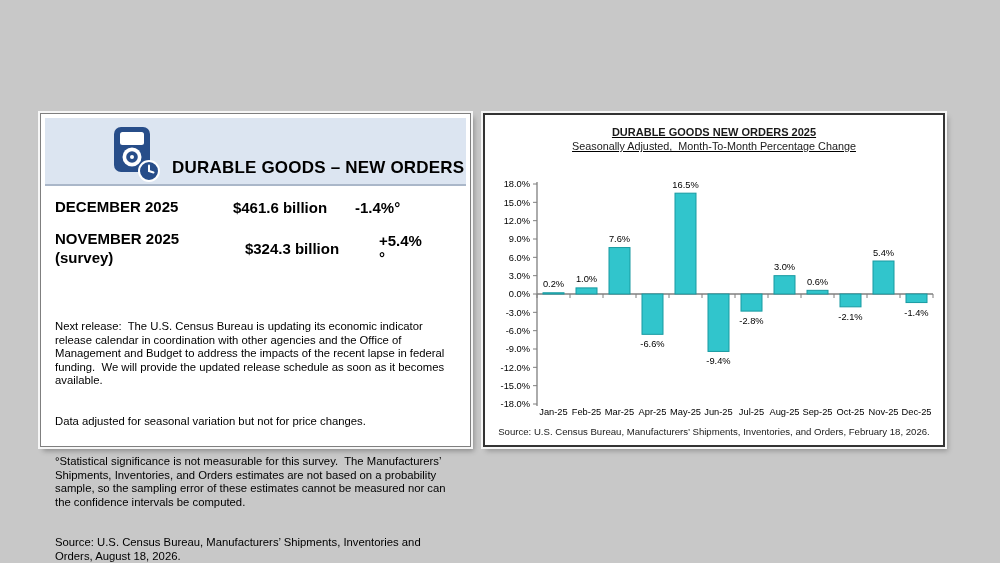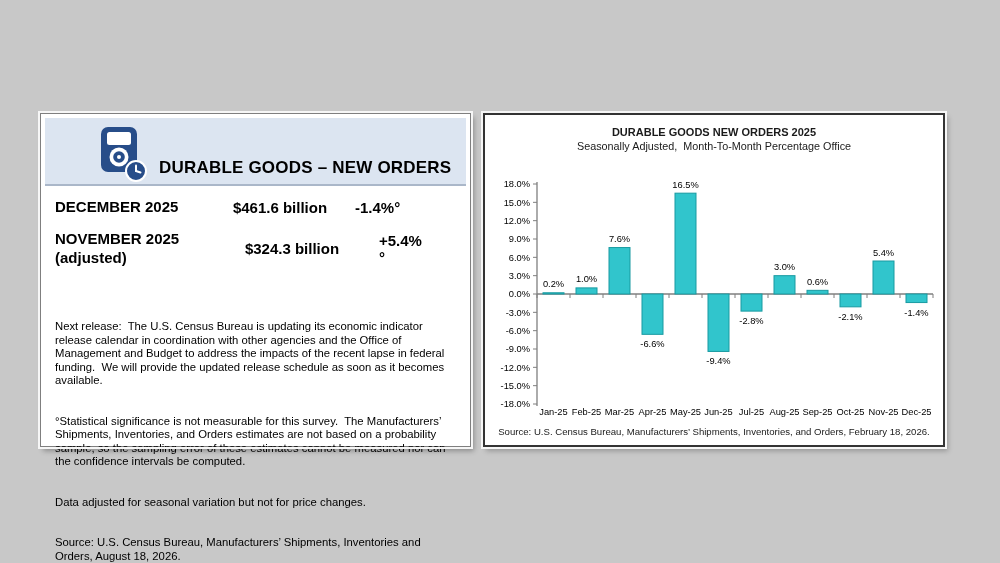--- a/index.html
+++ b/index.html
@@ -12,21 +12,21 @@
   
   .left-panel{
     position:absolute;left:40px;top:113px;width:431px;height:334px;
     background:#fff;border:1px solid #7f7f7f;outline:2px solid #f6f6f6;
     box-shadow:3px 4px 5px rgba(0,0,0,.30);
     box-sizing:border-box;padding:4px;
   }
   .header-band{
     height:68px;display:flex;align-items:flex-end;
     border-bottom:2px solid #aab7c9;box-sizing:border-box;
-    padding-left:52px;
+    padding-left:65px;
   }
   .hb-icon{position:relative;top:3px;flex:0 0 auto;}
   .panel-title{
     font-size:17px;font-weight:bold;letter-spacing:.2px;
     padding:0 0 6px 10px;white-space:nowrap;
   }
   .data-rows{margin-top:12px;}
   .data-row{
     display:grid;grid-template-columns:160px 150px 1fr;
     align-items:center;font-size:15px;font-weight:bold;
@@ -40,20 +40,21 @@
     margin-top:26px;padding:0 12px 0 10px;
     font-size:11.3px;line-height:13.5px;white-space:pre-wrap;
   }
   .next-release{font-weight:normal;}
   
   .chart-panel{
     position:absolute;left:483px;top:113px;width:462px;height:334px;
     background:#fff;border:2px solid #333;outline:2px solid #f6f6f6;
     box-shadow:3px 4px 5px rgba(0,0,0,.25);
     box-sizing:border-box;
+    text-decoration:underline;
   }
   .chart-title{margin-top:11px;text-align:center;font-size:11px;font-weight:bold;color:#1a1a1a;}
   .chart-subtitle{margin-top:2px;text-align:center;font-size:10.8px;color:#1a1a1a;white-space:pre-wrap;}
   .chart-plot{position:absolute;left:0;top:54px;}
   .chart-plot text{font-family:"Liberation Sans",sans-serif;}
   .chart-source{
     position:absolute;left:0;right:0;bottom:8px;text-align:center;
     font-size:9.6px;color:#1a1a1a;margin-top:20px;
   }
 </style>
@@ -81,38 +82,38 @@
     <div class="data-row">
       <div class="cell-period">
         <span>DECEMBER 2025</span>
       </div>
       <div class="cell-value">$461.6 billion</div>
       <div class="cell-change">-1.4%°</div>
     </div>
     <div class="data-row">
       <div class="cell-period">
         <span>NOVEMBER 2025</span><br>
-        <span class="period-note">(adjusted)</span>
+        <span class="period-note">(survey)</span>
       </div>
       <div class="cell-value">$324.3 billion</div>
       <div class="cell-change">+5.4%°</div>
     </div>
   </div>
 
   <div class="text-block">
     <div class="next-release">Next release:  The U.S. Census Bureau is updating its economic indicator release calendar in coordination with other agencies and the Office of Management and Budget to address the impacts of the recent lapse in federal funding.  We will provide the updated release schedule as soon as it becomes available.</div>
+    <div>Data adjusted for seasonal variation but not for price changes.</div>
     <div>°Statistical significance is not measurable for this survey.  The Manufacturers’ Shipments, Inventories, and Orders estimates are not based on a probability sample, so the sampling error of these estimates cannot be measured nor can the confidence intervals be computed.</div>
-    <div>Data adjusted for seasonal variation but not for price changes.</div>
     <div>Source: U.S. Census Bureau, Manufacturers’ Shipments, Inventories and Orders, August 18, 2026.</div>
   </div>
 </div>
 
 <div class="chart-panel">
   <div class="chart-title">DURABLE GOODS NEW ORDERS 2025</div>
-  <div class="chart-subtitle">Seasonally Adjusted,  Month-To-Month Percentage Office</div>
+  <div class="chart-subtitle">Seasonally Adjusted,  Month-To-Month Percentage Change</div>
   <svg id="plot" class="chart-plot" width="458" height="258">
       <line x1="52" y1="13" x2="52" y2="237" stroke="#7f7f7f" stroke-width="1.3"></line>
       <line x1="48" x2="52" y1="15" y2="15" stroke="#7f7f7f" stroke-width="1"></line>
       <text x="45" y="18.2" text-anchor="end" font-size="9.3" fill="#000">18.0%</text>
       <line x1="48" x2="52" y1="33.33333333333334" y2="33.33333333333334" stroke="#7f7f7f" stroke-width="1"></line>
       <text x="45" y="36.533333333333346" text-anchor="end" font-size="9.3" fill="#000">15.0%</text>
       <line x1="48" x2="52" y1="51.66666666666667" y2="51.66666666666667" stroke="#7f7f7f" stroke-width="1"></line>
       <text x="45" y="54.866666666666674" text-anchor="end" font-size="9.3" fill="#000">12.0%</text>
       <line x1="48" x2="52" y1="70" y2="70" stroke="#7f7f7f" stroke-width="1"></line>
       <text x="45" y="73.2" text-anchor="end" font-size="9.3" fill="#000">9.0%</text>

